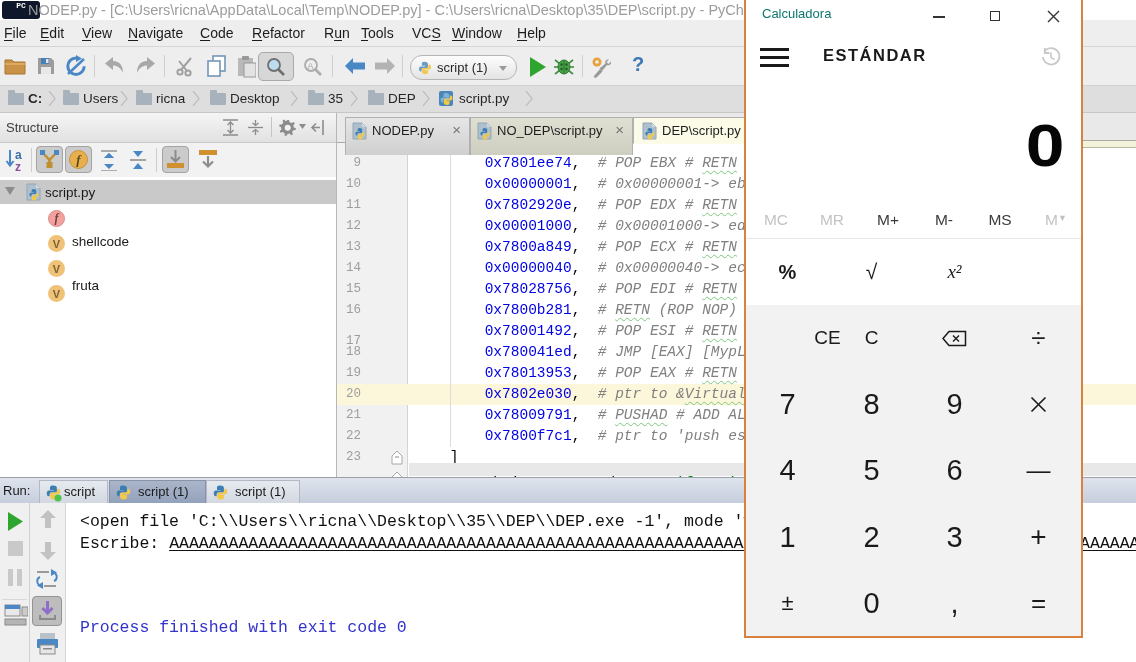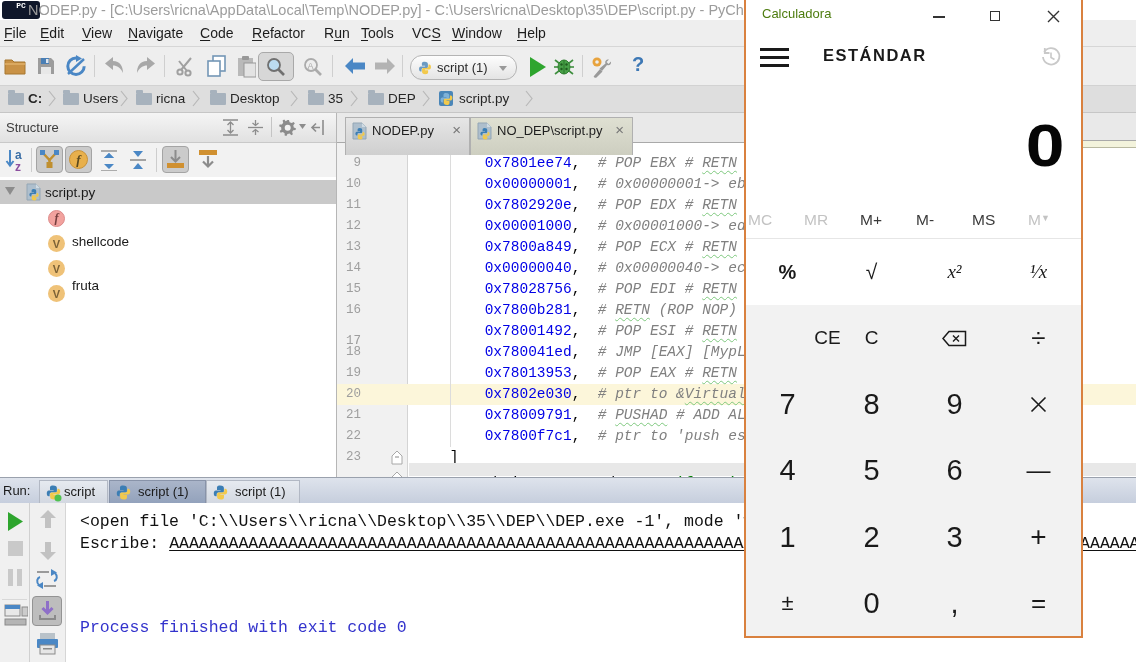--- a/index.html
+++ b/index.html
@@ -49,21 +49,21 @@
         background:linear-gradient(#e6eaf0,#d3d8e1);font-size:13px;color:#1a1a1a;}
   .rtab.sel{background:linear-gradient(#aab5c9,#93a2bc);border-color:#8893a9;}
   #console{left:0;top:503px;width:1136px;height:159px;background:#fff;}
   #runtools{position:absolute;left:0;top:0;width:66px;height:159px;background:#f0f0f0;border-right:1px solid #d6d6d6;box-sizing:border-box;}
   .ctext{position:absolute;left:80px;font:16.5px "Liberation Mono",monospace;color:#111;white-space:pre;}
   
   #calc{left:744px;top:0;width:339px;height:638px;background:#fff;
         border-left:2px solid #d9813f;border-right:2px solid #d9813f;border-bottom:2px solid #d9813f;box-sizing:border-box;}
   #calcpad{position:absolute;left:0;top:305px;width:335px;height:331px;background:#f2f2f2;}
   .ckey{position:absolute;width:83px;height:66px;display:flex;align-items:center;justify-content:center;color:#1a1a1a;}
-  .mem{position:absolute;top:211px;width:56px;font-size:15.5px;font-weight:400;color:#3a3a3a;}
+  .mem{position:absolute;top:211px;width:56px;text-align:center;font-size:15.5px;font-weight:400;color:#3a3a3a;}
   .memoff{color:#c3c3c3;}
 </style>
 </head>
 <body>
 
 <div class="abs" id="titlebar"></div>
 <div class="abs" id="pcicon">PC</div>
 <div class="abs" id="titletext">NODEP.py - [C:\Users\ricna\AppData\Local\Temp\NODEP.py] - C:\Users\ricna\Desktop\35\DEP\script.py - PyCharm Community Edition 2016.3.2</div>
 <div class="abs" id="menubar">
   <span style="left:4px"><u>F</u>ile</span>
@@ -384,20 +384,29 @@
   <div class="etab" style="left:133px;width:163px;background:linear-gradient(#dfe0d2,#cdcec0);">
     <svg class="abs" style="left:5px;top:4px;" width="17" height="18" viewBox="0 0 17 18">
     <path d="M2 1 L11 1 L15 5 L15 17 L2 17 Z" fill="#aebfcd" stroke="#93a6b5" stroke-width="1"></path>
     <path d="M11 1 L11 5 L15 5 Z" fill="#cfdbe4"></path>
     <path d="M8.6 6 C6.6 6 6.6 7.2 6.6 8 L6.6 9.2 L9 9.2 L9 9.7 L5.8 9.7 C4.8 9.7 4.4 10.8 4.4 11.6 C4.4 12.4 4.8 13.5 5.8 13.5 L6.4 13.5 L6.4 12.3 C6.4 11.4 7.1 11 7.8 11 L10.2 11 C10.8 11 11.2 10.6 11.2 10 L11.2 8 C11.2 6.7 10.6 6 8.6 6 Z" fill="#3c7eb4"></path>
     <path d="M9.4 17.5 C11.4 17.5 11.4 16.3 11.4 15.5 L11.4 14.3 L9 14.3 L9 13.8 L12.2 13.8 C13.2 13.8 13.6 12.7 13.6 11.9 C13.6 11.1 13.2 10 12.2 10 L11.6 10 L11.6 11.2 C11.6 12.1 10.9 12.5 10.2 12.5 L7.8 12.5 C7.2 12.5 6.8 12.9 6.8 13.5 L6.8 15.5 C6.8 16.8 7.4 17.5 9.4 17.5 Z" fill="#f2c94c"></path>
   </svg>
       <span class="lbl">NO_DEP\script.py</span>
       <span class="x" style="right:8px;">×</span>
     </div>
+  <div class="etab" style="left:296px;width:137px;background:#fbfbe8;border-bottom:1px solid #fbfbe8;height:27px;">
+    <svg class="abs" style="left:7px;top:4px;" width="17" height="18" viewBox="0 0 17 18">
+    <path d="M2 1 L11 1 L15 5 L15 17 L2 17 Z" fill="#aebfcd" stroke="#93a6b5" stroke-width="1"></path>
+    <path d="M11 1 L11 5 L15 5 Z" fill="#cfdbe4"></path>
+    <path d="M8.6 6 C6.6 6 6.6 7.2 6.6 8 L6.6 9.2 L9 9.2 L9 9.7 L5.8 9.7 C4.8 9.7 4.4 10.8 4.4 11.6 C4.4 12.4 4.8 13.5 5.8 13.5 L6.4 13.5 L6.4 12.3 C6.4 11.4 7.1 11 7.8 11 L10.2 11 C10.8 11 11.2 10.6 11.2 10 L11.2 8 C11.2 6.7 10.6 6 8.6 6 Z" fill="#3c7eb4"></path>
+    <path d="M9.4 17.5 C11.4 17.5 11.4 16.3 11.4 15.5 L11.4 14.3 L9 14.3 L9 13.8 L12.2 13.8 C13.2 13.8 13.6 12.7 13.6 11.9 C13.6 11.1 13.2 10 12.2 10 L11.6 10 L11.6 11.2 C11.6 12.1 10.9 12.5 10.2 12.5 L7.8 12.5 C7.2 12.5 6.8 12.9 6.8 13.5 L6.8 15.5 C6.8 16.8 7.4 17.5 9.4 17.5 Z" fill="#f2c94c"></path>
+  </svg>
+      <span class="lbl" style="left:28px;">DEP\script.py</span>
+    </div>
 </div>
 
 <div class="abs" id="runbar">
   <span style="position:absolute;left:3px;top:5px;font-size:13px;color:#1a1a1a;">Run:</span>
   <div class="rtab" style="left:39px;width:69px;">
       <svg class="abs" style="left:5px;top:3px;" width="17" height="17" viewBox="0 0 18 18">
         <path d="M8.5 1.5 C5.3 1.5 5.3 3.1 5.3 4.4 L5.3 6.3 L9.1 6.3 L9.1 7 L4 7 C2.4 7 1.9 8.7 1.9 10 C1.9 11.3 2.4 13 4 13 L4.9 13 L4.9 11.1 C4.9 9.6 6.1 9.05 7.15 9.05 L11 9.05 C11.95 9.05 12.6 8.3 12.6 7.35 L12.6 4.4 C12.6 2.6 11.6 1.5 8.5 1.5 Z" fill="#3c7eb4"></path>
         <path d="M9.5 16.5 C12.7 16.5 12.7 14.9 12.7 13.6 L12.7 11.7 L8.9 11.7 L8.9 11 L14 11 C15.6 11 16.1 9.3 16.1 8 C16.1 6.7 15.6 5 14 5 L13.1 5 L13.1 6.9 C13.1 8.4 11.9 8.95 10.85 8.95 L7 8.95 C6.05 8.95 5.4 9.7 5.4 10.65 L5.4 13.6 C5.4 15.4 6.4 16.5 9.5 16.5 Z" fill="#f2c94c"></path>
       </svg>
       <svg class="abs" style="left:14px;top:13px;" width="8" height="8">
@@ -463,21 +472,21 @@
         <rect x="7" y="16" width="9" height="1.5" fill="#8a8a8a"></rect>
       </svg>
   </div>
   <pre class="ctext" style="top:9px;">&lt;open file 'C:\\Users\\ricna\\Desktop\\35\\DEP\\DEP.exe -1', mode 'w' at 0x022</pre>
   <pre class="ctext" style="top:31px;">Escribe: <span style="text-decoration:underline;text-decoration-thickness:1px;text-underline-offset:2px;">AAAAAAAAAAAAAAAAAAAAAAAAAAAAAAAAAAAAAAAAAAAAAAAAAAAAAAAAAAAAAAAAAAAAAAAAAAAAAAAAAAAAAAAAAAAAAAAAAAAA</span></pre>
   <pre class="ctext" style="top:115px;color:#3333cc;">Process finished with exit code 0</pre>
 </div>
 <div class="abs" style="left:1083px;top:140px;width:53px;height:8px;background:#f3f3dc;border-top:1px solid #a9a9a9;border-bottom:1px solid #b9b9a0;box-sizing:border-box;"></div>
 
 <div class="abs" id="calc">
-  <span style="position:absolute;left:16px;top:6px;font-size:13px;color:#4d7c0f;">Calculadora</span>
+  <span style="position:absolute;left:16px;top:6px;font-size:13px;color:#0f766e;">Calculadora</span>
   <div style="position:absolute;left:187px;top:16px;width:12px;height:1.5px;background:#333;"></div>
   <div style="position:absolute;left:244px;top:11px;width:10px;height:10px;border:1.2px solid #333;box-sizing:border-box;"></div>
   <svg style="position:absolute;left:301px;top:10px;" width="13" height="13">
       <path d="M1 1 L12 12 M12 1 L1 12" stroke="#333" stroke-width="1.4"></path>
     </svg>
   <div style="position:absolute;left:14px;top:48px;width:29px;height:3px;background:#1a1a1a;"></div>
   <div style="position:absolute;left:14px;top:56px;width:29px;height:3px;background:#1a1a1a;"></div>
   <div style="position:absolute;left:14px;top:64px;width:29px;height:3px;background:#1a1a1a;"></div>
   <span style="position:absolute;left:77px;top:46px;font-size:16.5px;font-weight:bold;letter-spacing:1.5px;color:#1a1a1a;">ESTÁNDAR</span>
   <svg style="position:absolute;left:294px;top:46px;" width="22" height="22" viewBox="0 0 22 22">
@@ -489,21 +498,20 @@
   <div class="mem memoff" style="left:2px;">MC</div>
   <div class="mem memoff" style="left:58px;">MR</div>
   <div class="mem" style="left:114px;">M+</div>
   <div class="mem" style="left:170px;">M-</div>
   <div class="mem" style="left:226px;">MS</div>
   <div class="mem memoff" style="left:282px;">M<span style="font-size:9px;vertical-align:4px;">▼</span></div>
   <div style="position:absolute;left:0px;top:238px;width:335px;height:1px;background:#e6e6e6;"></div>
   <div class="ckey" style="left:0px;top:239px;font-size:20px;font-weight:bold;">%</div>
   <div class="ckey" style="left:84px;top:239px;font-size:21px;">√</div>
   <div class="ckey" style="left:167px;top:239px;font-size:19px;font-style:italic;font-family:'Liberation Serif',serif;">x²</div>
-  <div class="ckey" style="left:251px;top:239px;font-size:19px;font-style:italic;font-family:'Liberation Serif',serif;">¹⁄x</div>
   <div class="abs" id="calcpad">
     <div class="ckey" style="left:0px;top:0px;font-size:19px;padding-left:40px;">CE</div>
     <div class="ckey" style="left:84px;top:0px;font-size:19px;">C</div>
     <div class="ckey" style="left:167px;top:0px;">
         <svg width="25" height="17">
           <path d="M7 1.5 L23.5 1.5 L23.5 15.5 L7 15.5 L1 8.5 Z" fill="none" stroke="#1a1a1a" stroke-width="1.5"></path>
           <path d="M11 5.5 L17 11.5 M17 5.5 L11 11.5" stroke="#1a1a1a" stroke-width="1.4"></path>
         </svg>
       </div>
     <div class="ckey" style="left:251px;top:0px;font-size:26px;">÷</div>

